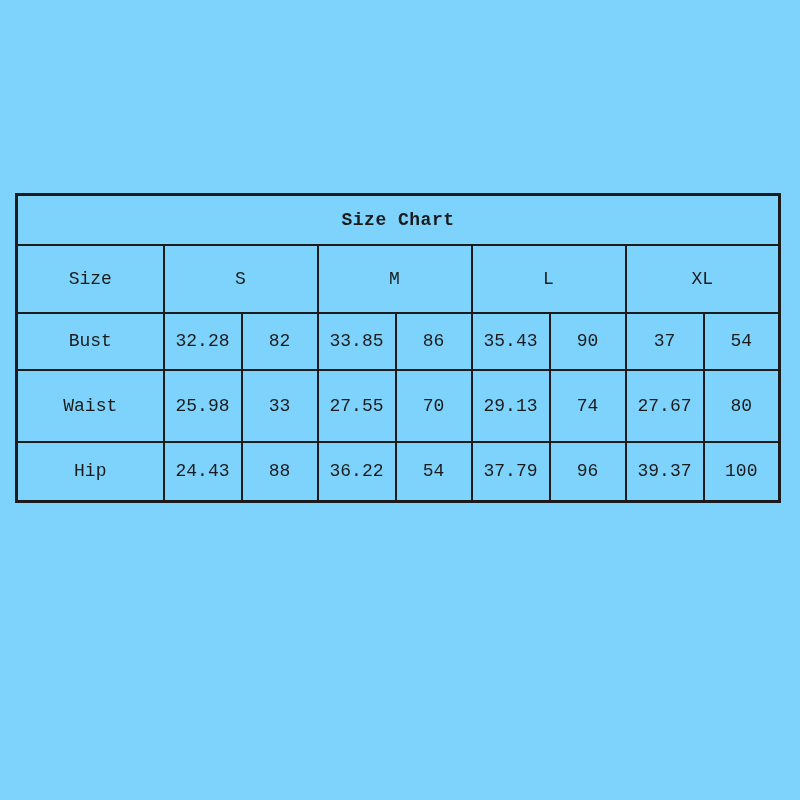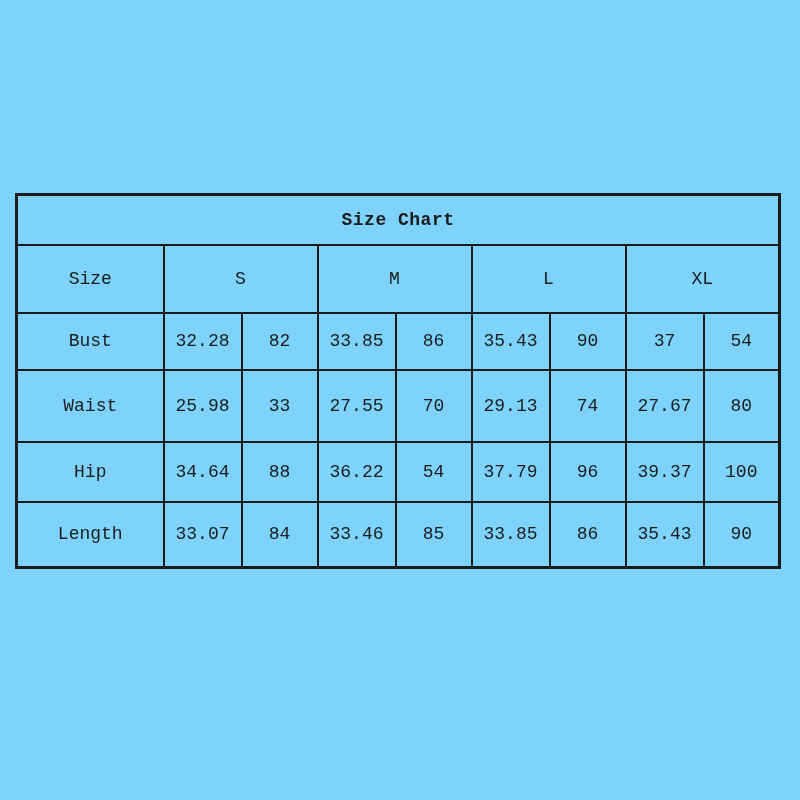--- a/index.html
+++ b/index.html
@@ -97,36 +97,25 @@
       <td>27.55</td>
       <td>70</td>
       <td>29.13</td>
       <td>74</td>
       <td>27.67</td>
       <td>80</td>
     </tr>
 
     <tr class="r-hip">
       <td>Hip</td>
-      <td>34.64</td>
+      <td>24.43</td>
       <td>88</td>
       <td>36.22</td>
       <td>54</td>
       <td>37.79</td>
       <td>96</td>
       <td>39.37</td>
       <td>100</td>
     </tr>
 
-    <tr class="r-length">
-      <td>Length</td>
-      <td>33.07</td>
-      <td>84</td>
-      <td>33.46</td>
-      <td>85</td>
-      <td>33.85</td>
-      <td>86</td>
-      <td>35.43</td>
-      <td>90</td>
-    </tr>
   </tbody>
     </table>
 </div>
 
 </body></html>

